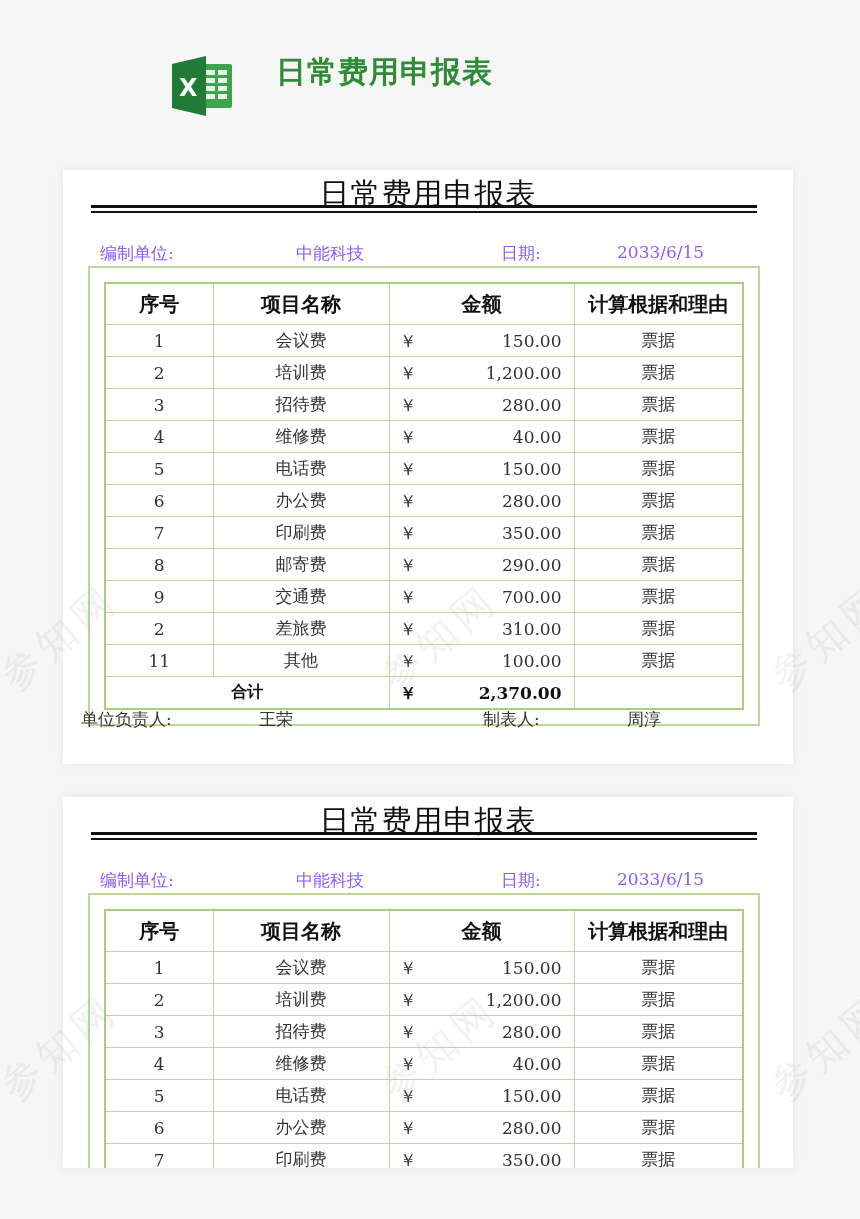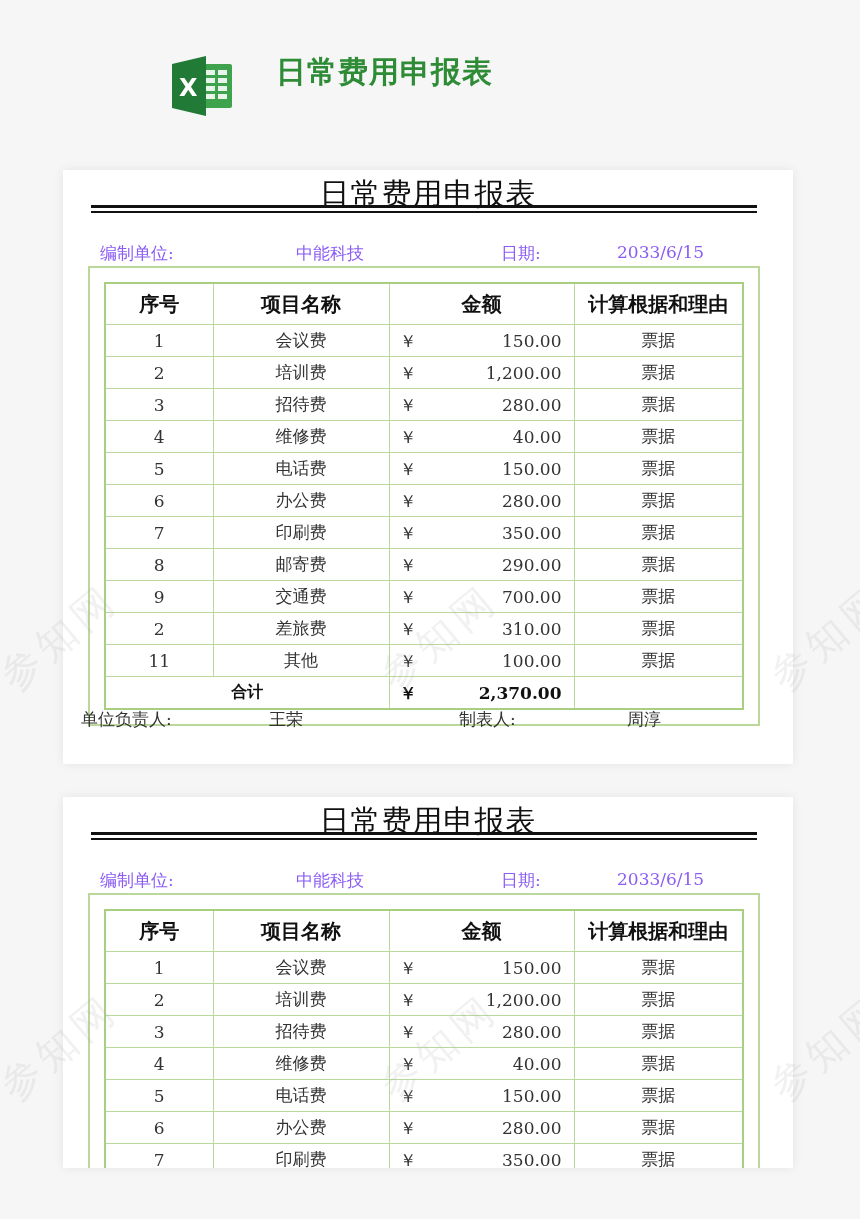--- a/index.html
+++ b/index.html
@@ -193,22 +193,22 @@
           <tr class="total">
             <td colspan="2">合计</td>
             <td class="amt"><span class="yen">￥</span><span>2,370.00</span></td>
             <td></td>
           </tr>
         </tbody>
     </table>
   </div>
   <div class="footer-row">
     <span style="left:18px">单位负责人:</span>
-    <span style="left:206px">王荣</span>
-    <span style="left:396px">制表人:</span>
+    <span style="left:196px">王荣</span>
+    <span style="left:420px">制表人:</span>
     <span style="left:564px">周淳</span>
   </div>
 </div>
 
 <div class="page page2">
   <div class="doc-title">日常费用申报表</div>
   <div class="double-rule"></div>
   <div class="meta-row">
     <span style="left:37px">编制单位:</span>
     <span style="left:233px">中能科技</span>

